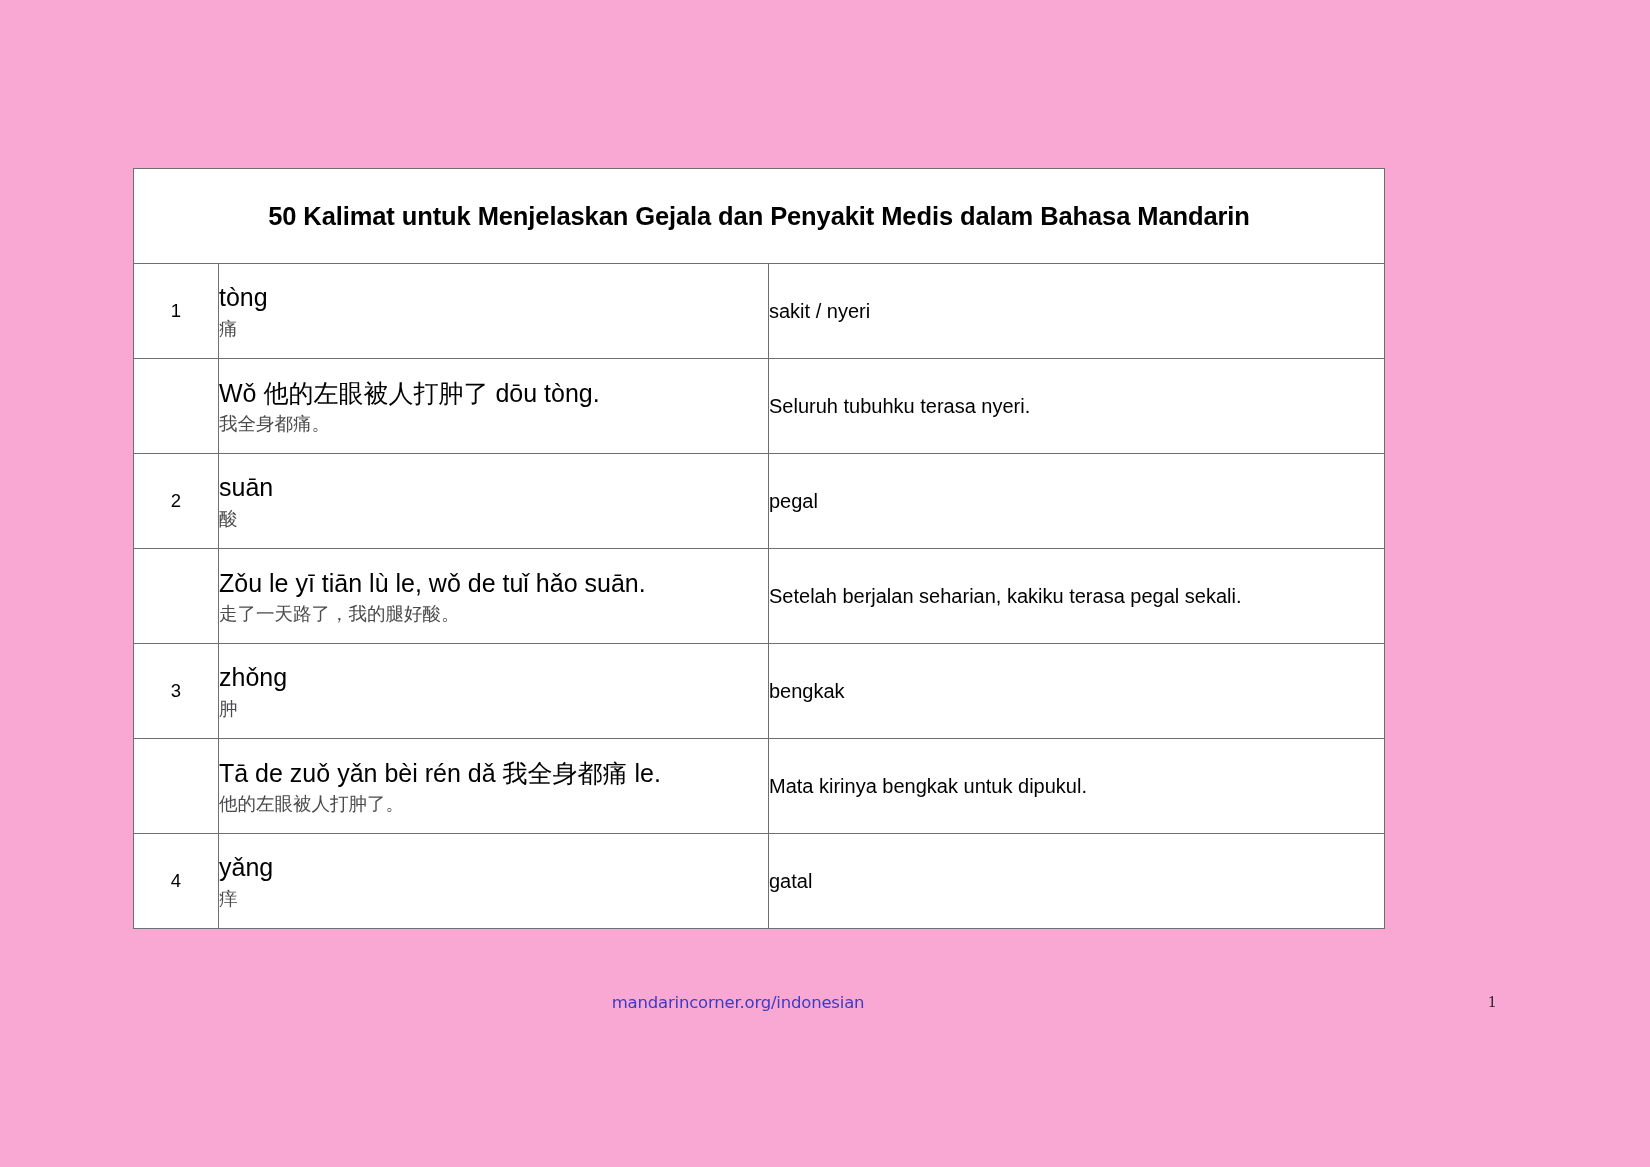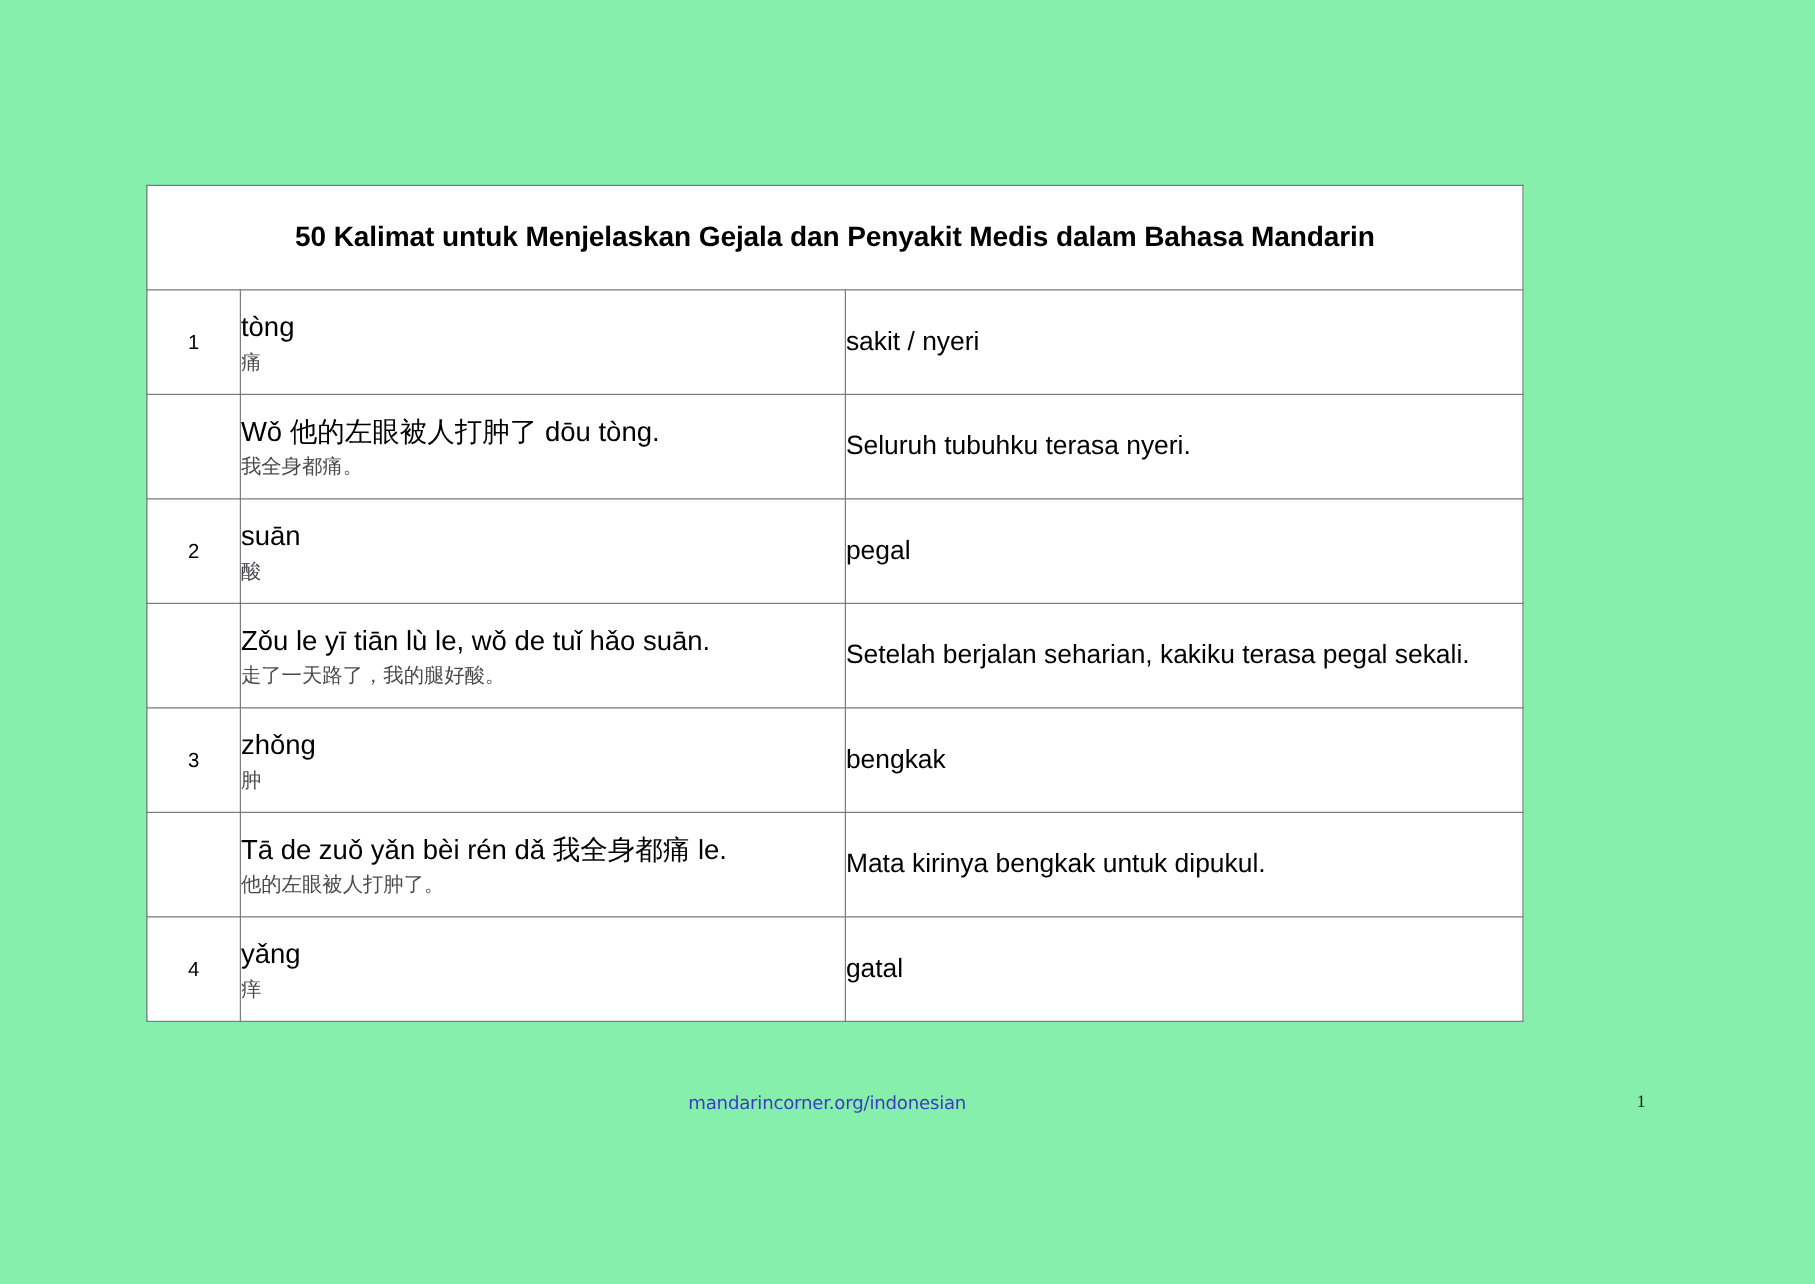--- a/index.html
+++ b/index.html
@@ -14,21 +14,21 @@
     font-family: "Liberation Sans", sans-serif;
     color: #000000;
     overflow: hidden;
   }
 
   .page {
     position: absolute;
     left: 0; top: 0;
     width: 1650px;
     height: 1167px;
-    background: #86efac;
+    background: #f9a8d4;
   }
 
   .doc-table {
     position: absolute;
     left: 133px;
     top: 168px;
     width: 1251px;
     border-collapse: collapse;
     table-layout: fixed;
   }
@@ -70,21 +70,21 @@
     color: #000000;
   }
 
   .term-cell {
     padding: 0 0 0 20px;
     vertical-align: middle;
   }
   .trans-cell {
     padding: 0 0 0 14px;
     vertical-align: middle;
-    font-size: 24px;
+    font-size: 20px;
     line-height: 1.35;
     color: #000000;
   }
 
   .pinyin {
     display: block;
     font-size: 25px;
     line-height: 1.5;
     color: #000000;
     white-space: nowrap;
@@ -97,21 +97,21 @@
     white-space: nowrap;
   }
 
   
   .row-sentence .pinyin { line-height: 1.45; }
   .row-sentence .hanzi  { line-height: 1.4; }
 
   
   .footer-link {
     position: absolute;
-    left: 16px;
+    left: 2px;
     top: 993px;
     width: 1472px;
     text-align: center;
     font-size: 16.5px;
     color: #3b3bc4;
     font-family: "DejaVu Sans", sans-serif;
     letter-spacing: -0.2px;
   }
   .page-number {
     position: absolute;

